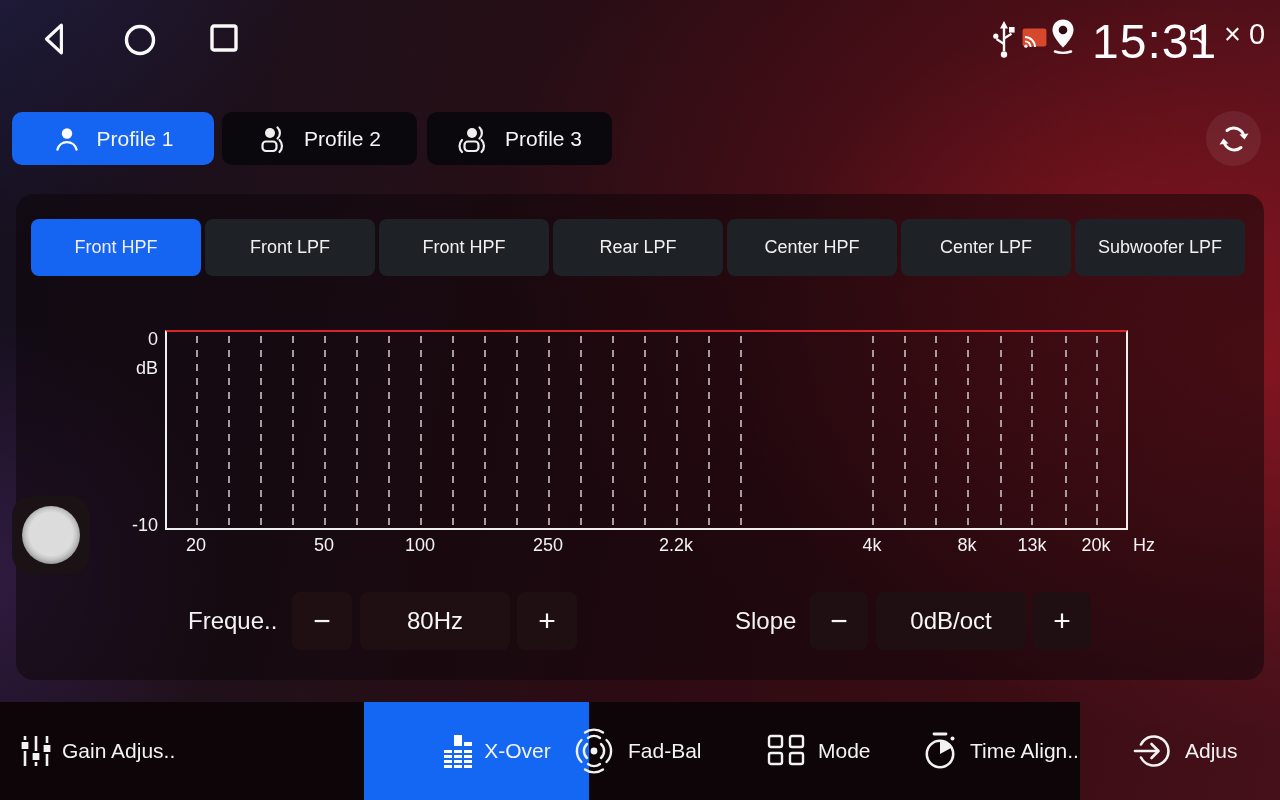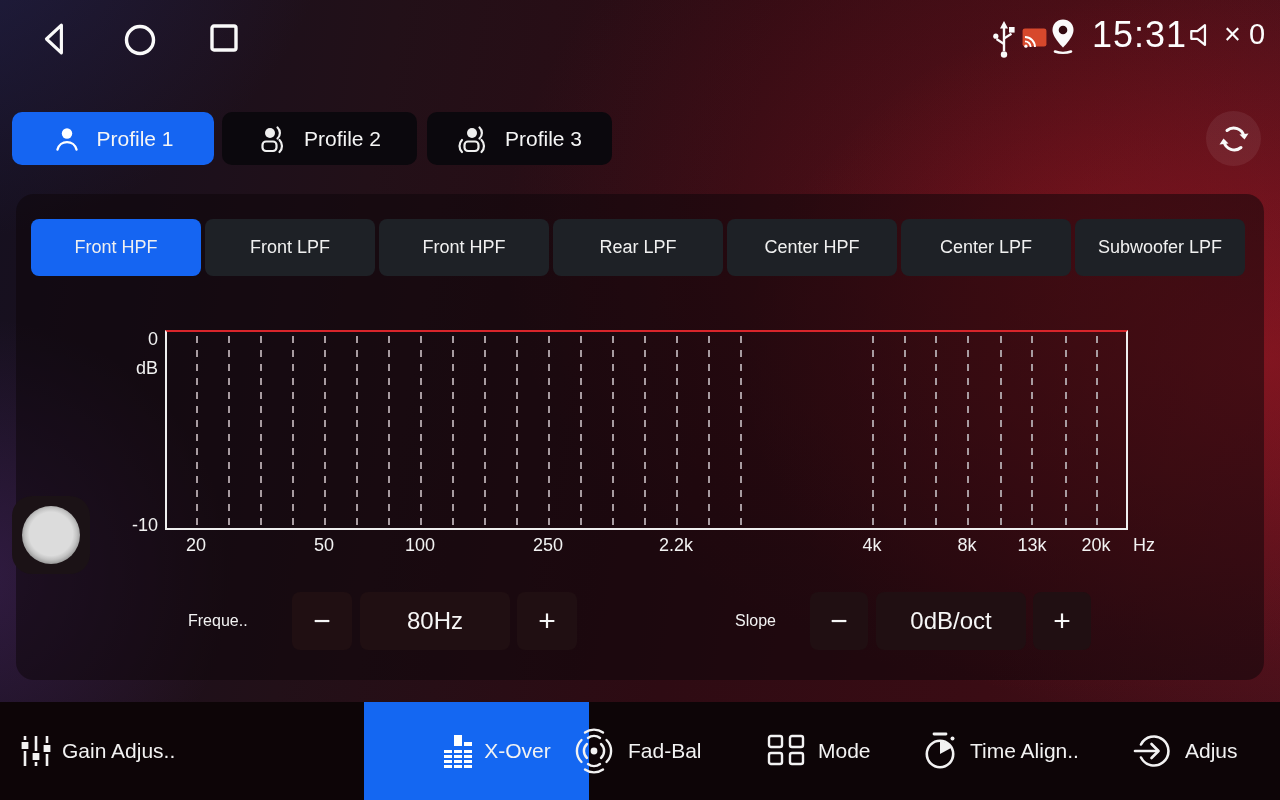--- a/index.html
+++ b/index.html
@@ -10,21 +10,21 @@
     background-image:
       radial-gradient(750px 550px at 99% 45%, rgba(230,30,45,0.30), transparent 70%),
       radial-gradient(900px 700px at 85% 30%, rgba(160,25,35,0.35), transparent 65%),
       radial-gradient(700px 550px at -8% -12%, rgba(45,45,100,0.55), transparent 62%),
       radial-gradient(430px 430px at -2% 72%, rgba(120,60,170,0.25), transparent 60%),
       linear-gradient(100deg,#151020 0%,#221018 28%,#2e0b13 55%,#3a0c14 78%,#45101a 100%);
   }
   svg{display:block;}
   
   .sys-icon{position:absolute;top:0;cursor:pointer;}
-  .time{position:absolute;top:14px;left:1092px;font-size:36px;font-weight:400;color:#fdfdfd;letter-spacing:1px;}
+  .time{position:absolute;top:14px;left:1092px;font-size:48px;font-weight:400;color:#fdfdfd;letter-spacing:1px;}
   .vol{position:absolute;top:18px;left:1188px;display:flex;align-items:center;gap:4px;}
   .vol-label{font-size:29px;color:#fdfdfd;}
   
   .profile-tab{position:absolute;top:112px;height:53px;border-radius:10px;background:#0b080d;
     display:flex;align-items:center;justify-content:center;gap:14px;font-size:21px;color:#f5f5f5;cursor:pointer;}
   .profile-tab.active{background:#1565f2;}
   .refresh-btn{position:absolute;top:111px;left:1206px;width:55px;height:55px;border-radius:50%;
     background:rgba(255,255,255,0.07);display:flex;align-items:center;justify-content:center;cursor:pointer;}
   
   .panel{position:absolute;left:16px;top:194px;width:1248px;height:486px;border-radius:18px;background:rgba(13,5,9,0.52);}
@@ -39,27 +39,27 @@
   .ylab{position:absolute;left:104px;width:54px;text-align:right;font-size:18px;color:#f2f2f2;}
   .xticks{position:absolute;left:165px;top:535px;width:1040px;height:26px;}
   .xtick{position:absolute;top:0;transform:translateX(-50%);font-size:18px;color:#f2f2f2;white-space:nowrap;}
   .xunit{position:absolute;top:0;left:979px;transform:translateX(-50%);font-size:18px;color:#f2f2f2;}
   
   .knob-wrap{position:absolute;left:12px;top:496px;width:78px;height:78px;border-radius:20px;background:#1b1216;
     display:flex;align-items:center;justify-content:center;cursor:pointer;}
   .knob{width:58px;height:58px;border-radius:50%;
     background:radial-gradient(circle at 50% 48%, #dcdcdc 0 52%, #c2c2c2 62%, #999 72%, #6a6a6a 82%, #3a3336 94%, #241d20 100%);}
   
-  .ctl-label{position:absolute;top:592px;height:58px;line-height:58px;font-size:16px;color:#f2f2f2;text-align:center;}
+  .ctl-label{position:absolute;top:592px;height:58px;line-height:58px;font-size:24px;color:#f2f2f2;text-align:center;}
   .ctl-btn{position:absolute;top:592px;height:58px;border-radius:8px;background:#200f12;
     display:flex;align-items:center;justify-content:center;font-size:30px;color:#f6f6f6;cursor:pointer;}
   .ctl-val{position:absolute;top:592px;height:58px;border-radius:8px;background:#200f12;
     display:flex;align-items:center;justify-content:center;font-size:24px;color:#f6f6f6;}
   
-  .navbar{position:absolute;left:0;top:702px;width:1280px;height:98px;background:#0d0507;}
+  .navbar{position:absolute;left:0;top:702px;width:1080px;height:98px;background:#0d0507;}
   .nav-item{position:absolute;top:0;height:98px;display:flex;align-items:center;gap:10px;
     font-size:21px;color:#f2f2f2;cursor:pointer;white-space:nowrap;}
   .nav-item.active-block{background:#1467f2;justify-content:center;padding-left:40px;}
 </style>
 </head>
 <body>
 
 <div class="screen">
 
   <div class="sys-icon" style="left:40px;top:22px;">

